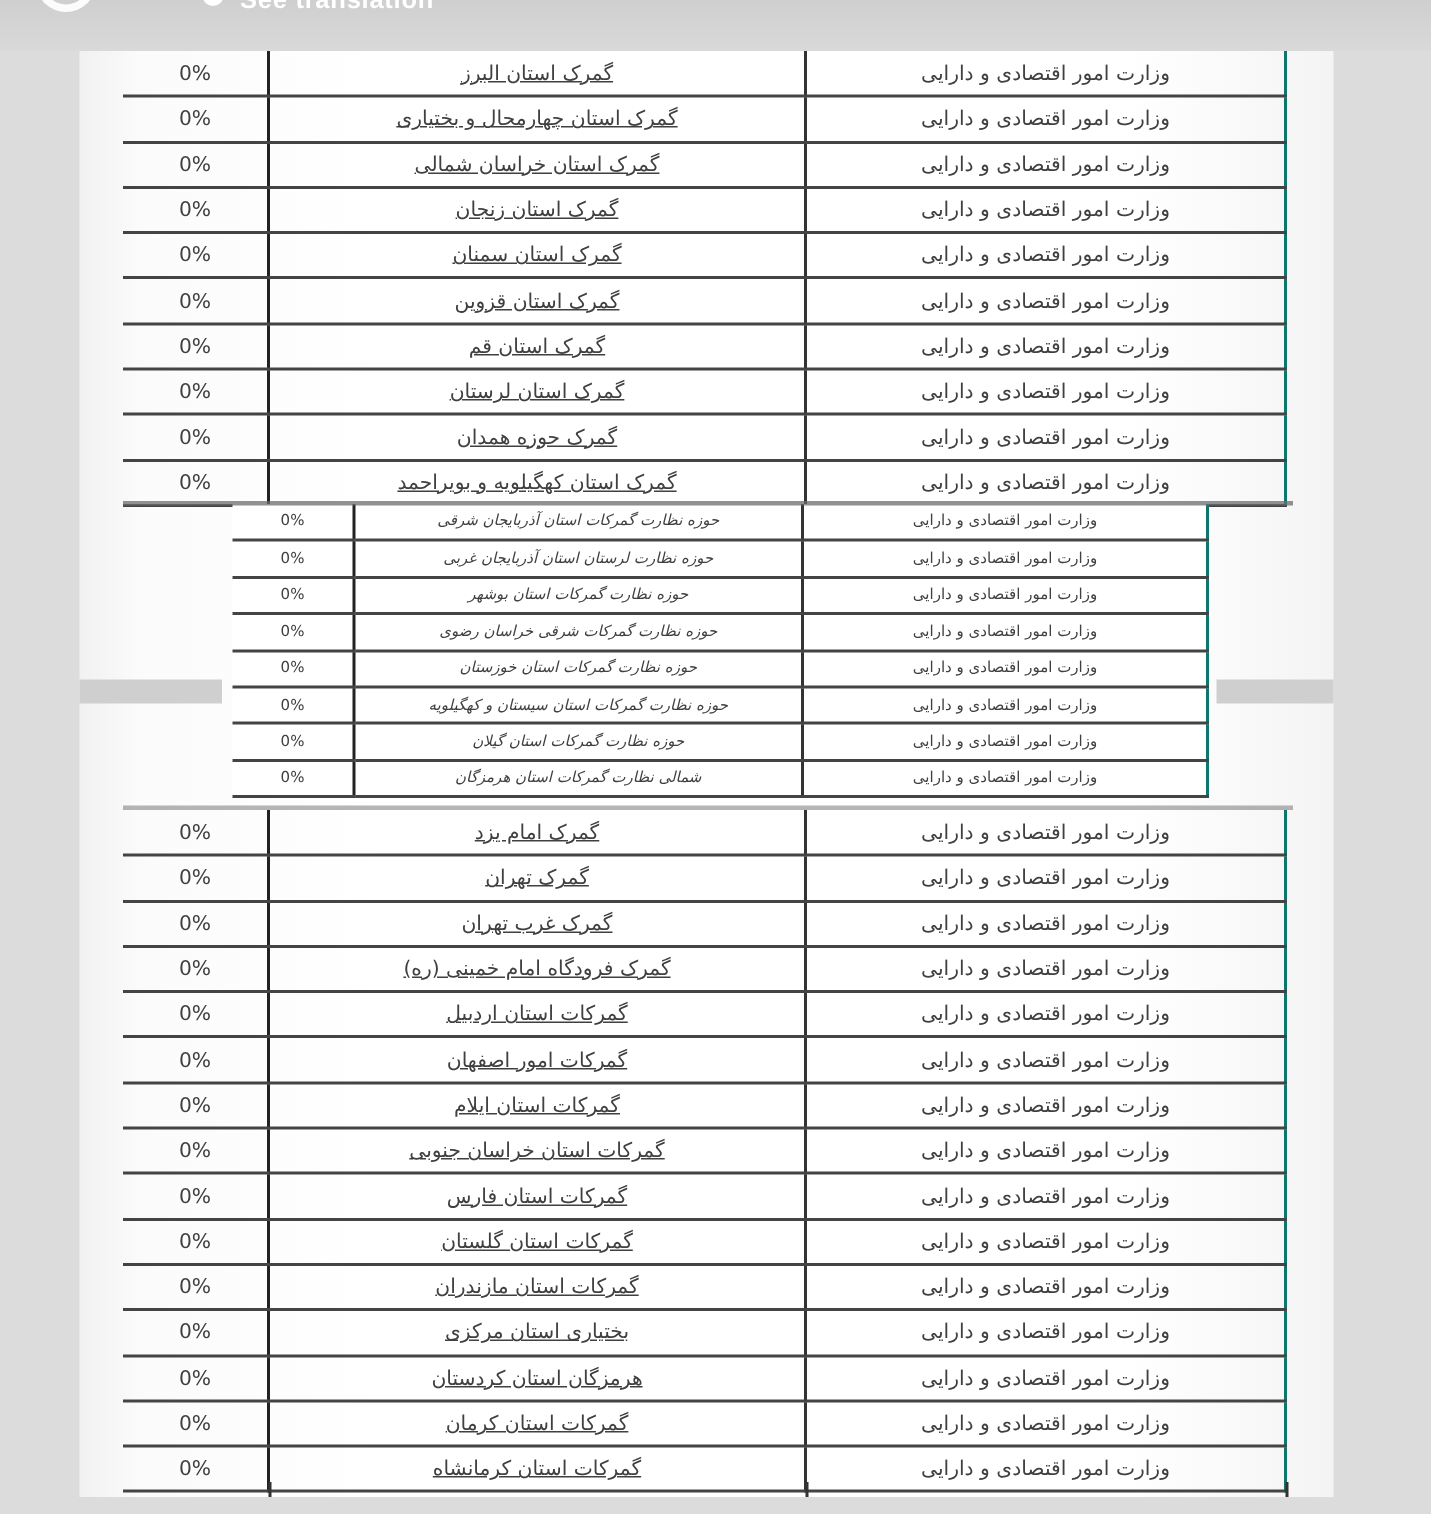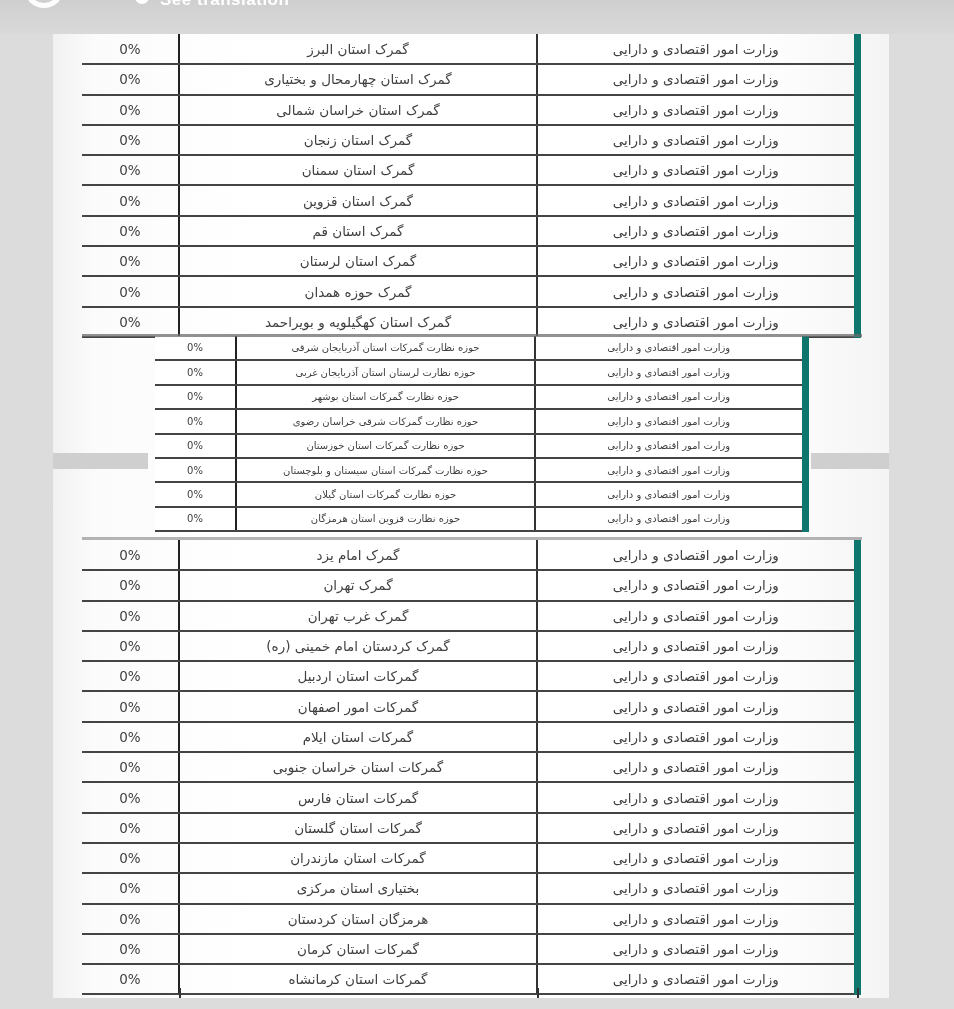--- a/index.html
+++ b/index.html
@@ -40,30 +40,30 @@
     position: absolute; border-collapse: collapse; direction: ltr;
     background: transparent;
   }
   table.doc td {
     text-align: center; vertical-align: middle; white-space: nowrap;
     border-bottom: 2.5px solid #444;
     color: #404040;
   }
   table.doc td.pct { border-right: 2px solid #222; }
   table.doc td.org { border-right: 2px solid #333; border-left: 2px solid #333; }
-  table.doc td.min { border-right: 7px solid #0f766e; text-align: center; }
+  table.doc td.min { border-right: 2px solid #0f766e; text-align: center; }
 
   .big td { height: 30.3px; font-size: 13.5px; }
   .big td.pct { width: 97px; }
-  .big td.org { width: 358px; }
+  .big td.org { width: 358px; text-decoration: underline; }
   .big td.min { width: 320px; }
 
   .small td { height: 24.4px; font-size: 10px; border-bottom-width: 2px; }
   .small td.pct { width: 81px; }
-  .small td.org { width: 299px; }
+  .small td.org { width: 299px; font-style: italic; }
   .small td.min { width: 270px; }
 
   #table-top { left: 82px; top: 34px; }
   #table-mid { left: 155px; top: 336px; background: #ffffff; }
   #table-bot { left: 82px; top: 540px; }
   .shadow-line {
     position: absolute; height: 3px; background: #6c6c6c; opacity: 0.75;
   }
 </style>
 </head>
@@ -157,31 +157,31 @@
         <td class="org">حوزه نظارت گمرکات شرقی خراسان رضوی</td>
         <td class="min">وزارت امور اقتصادی و دارایی</td>
       </tr>
     <tr>
         <td class="pct">0%</td>
         <td class="org">حوزه نظارت گمرکات استان خوزستان</td>
         <td class="min">وزارت امور اقتصادی و دارایی</td>
       </tr>
     <tr>
         <td class="pct">0%</td>
-        <td class="org">حوزه نظارت گمرکات استان سیستان و بلوچستان</td>
+        <td class="org">حوزه نظارت گمرکات استان سیستان و کهگیلویه</td>
         <td class="min">وزارت امور اقتصادی و دارایی</td>
       </tr>
     <tr>
         <td class="pct">0%</td>
         <td class="org">حوزه نظارت گمرکات استان گیلان</td>
         <td class="min">وزارت امور اقتصادی و دارایی</td>
       </tr>
     <tr>
         <td class="pct">0%</td>
-        <td class="org">حوزه نظارت قزوین استان هرمزگان</td>
+        <td class="org">شمالی نظارت گمرکات استان هرمزگان</td>
         <td class="min">وزارت امور اقتصادی و دارایی</td>
       </tr>
   </tbody>
 </table>
 
 <div class="shadow-line" style="left:82px;top:334px;width:780px;"></div>
 <div class="shadow-line" style="left:82px;top:537px;width:780px;opacity:0.5;"></div>
 
 <table class="doc big" id="table-bot">
   <tbody>
@@ -195,21 +195,21 @@
         <td class="org">گمرک تهران</td>
         <td class="min">وزارت امور اقتصادی و دارایی</td>
       </tr>
     <tr>
         <td class="pct">0%</td>
         <td class="org">گمرک غرب تهران</td>
         <td class="min">وزارت امور اقتصادی و دارایی</td>
       </tr>
     <tr>
         <td class="pct">0%</td>
-        <td class="org">گمرک کردستان امام خمینی (ره)</td>
+        <td class="org">گمرک فرودگاه امام خمینی (ره)</td>
         <td class="min">وزارت امور اقتصادی و دارایی</td>
       </tr>
     <tr>
         <td class="pct">0%</td>
         <td class="org">گمرکات استان اردبیل</td>
         <td class="min">وزارت امور اقتصادی و دارایی</td>
       </tr>
     <tr>
         <td class="pct">0%</td>
         <td class="org">گمرکات امور اصفهان</td>

